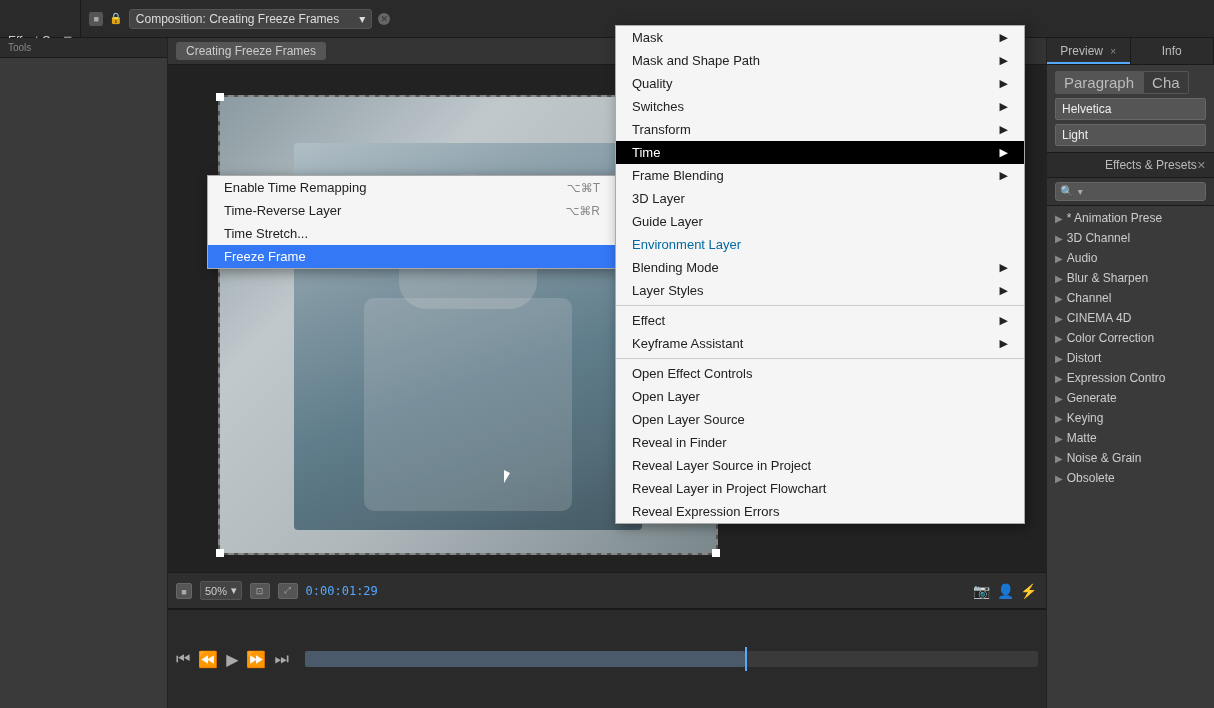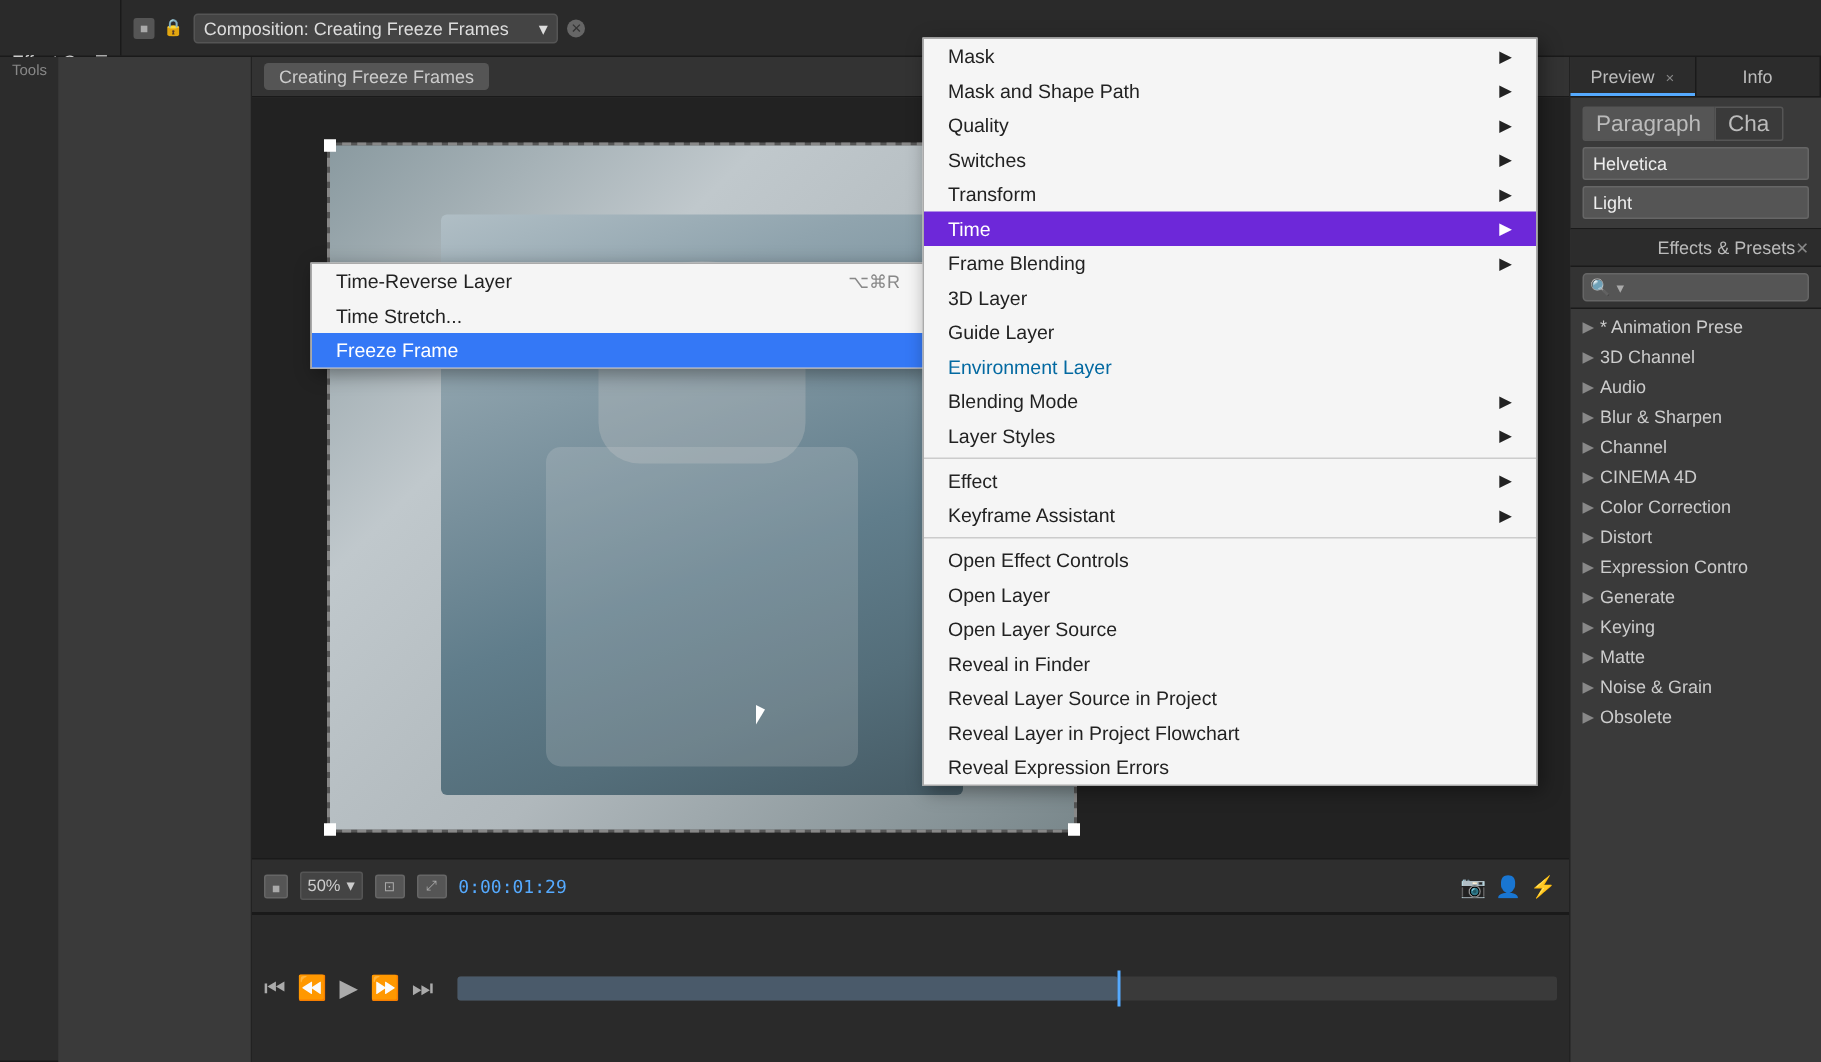--- a/index.html
+++ b/index.html
@@ -88,21 +88,21 @@
       top: 38px; left: 0; right: 0; bottom: 0;
       display: flex;
     }
 
     
     .left-panel {
       width: 168px;
       background: #3a3a3a;
       border-right: 1px solid #222;
       display: flex;
-      flex-direction: row;
+      flex-direction: column;
     }
     .left-panel-title {
       background: #2c2c2c;
       color: #bbb;
       font-size: 11px;
       padding: 4px 8px;
       border-bottom: 1px solid #1a1a1a;
     }
 
     .comp-tab-bar {
@@ -380,21 +380,21 @@
 
     .menu-item {
       display: flex;
       align-items: center;
       padding: 4px 16px;
       font-size: 13px;
       color: #222;
       cursor: pointer;
       position: relative;
     }
-    .menu-item.highlighted { background: #6d28d9; color: #fff; justify-content: center; }
+    .menu-item.highlighted { background: #000000; color: #fff; justify-content: center; }
     .menu-item.disabled { color: #0369a1; cursor: default; }
 
     .menu-item .shortcut {
       margin-left: auto;
       font-size: 12px;
       color: #888;
     }
     .menu-item .submenu-arrow {
       margin-left: auto;
       font-size: 11px;
@@ -619,20 +619,24 @@
         <span class="effect-arrow">▶</span>
         <span class="effect-name">Obsolete</span>
       </div>
     </div>
   </div>
 
 </div>
 
 <div class="context-menu-layer1">
   <div class="menu-item">
+    <span>Enable Time Remapping</span>
+    <span class="shortcut">⌥⌘T</span>
+  </div>
+  <div class="menu-item">
     <span>Time-Reverse Layer</span>
     <span class="shortcut">⌥⌘R</span>
   </div>
   <div class="menu-item">
     <span>Time Stretch...</span>
   </div>
   <div class="menu-item menu-item-freeze">
     <span>Freeze Frame</span>
   </div>
 </div>

